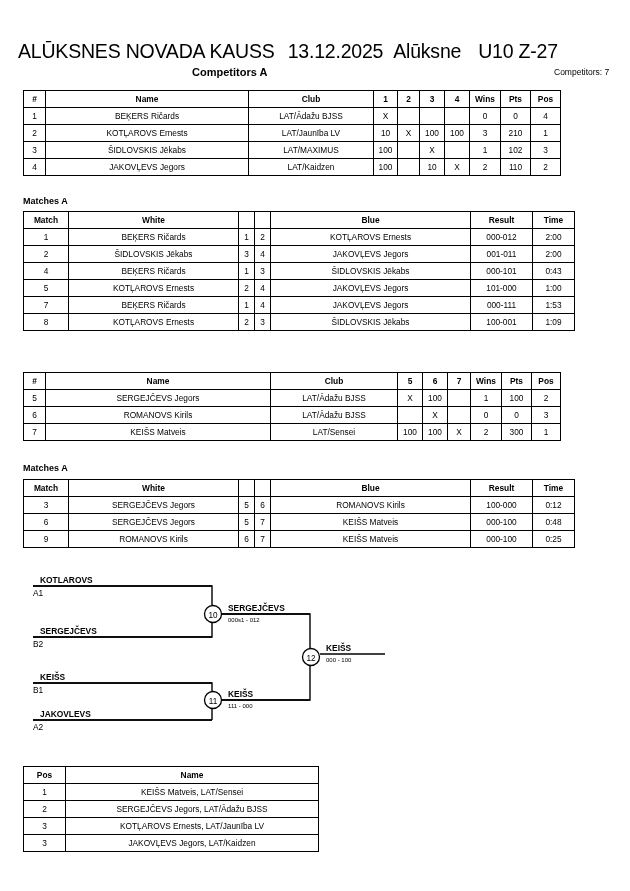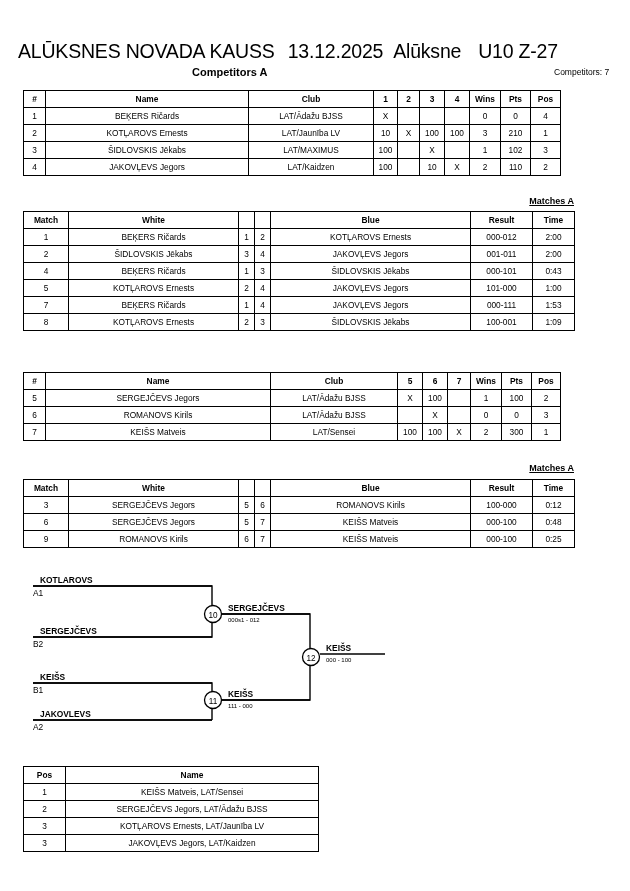--- a/index.html
+++ b/index.html
@@ -14,21 +14,21 @@
   .hdr{position:absolute;left:18px;top:40px;width:596px;}
   .hdr-title{font-size:19.5px;font-weight:normal;letter-spacing:-0.2px;white-space:nowrap;}
   .hdr-title span{display:inline-block;vertical-align:baseline;}
   .t-gap1{width:13px;}
   .t-gap2{width:10px;}
   .t-gap3{width:17px;}
   .hdr-sub{position:absolute;left:174px;top:26px;font-size:11px;font-weight:bold;}
   .hdr-count{position:absolute;left:536px;top:27px;font-size:8.5px;}
 
   
-  .cap{position:absolute;font-size:9px;font-weight:bold;text-align:right;text-decoration:underline;}
+  .cap{position:absolute;font-size:9px;font-weight:bold;text-align:left;}
 
   
   table.grid{
     position:absolute;border-collapse:collapse;
     border:1.6px solid #000;background:#fff;
     font-size:8.3px;table-layout:fixed;
   }
   table.grid td,table.grid th{
     border:0.8px solid #000;padding:0 3px;height:16px;
     font-weight:normal;overflow:hidden;white-space:nowrap;

